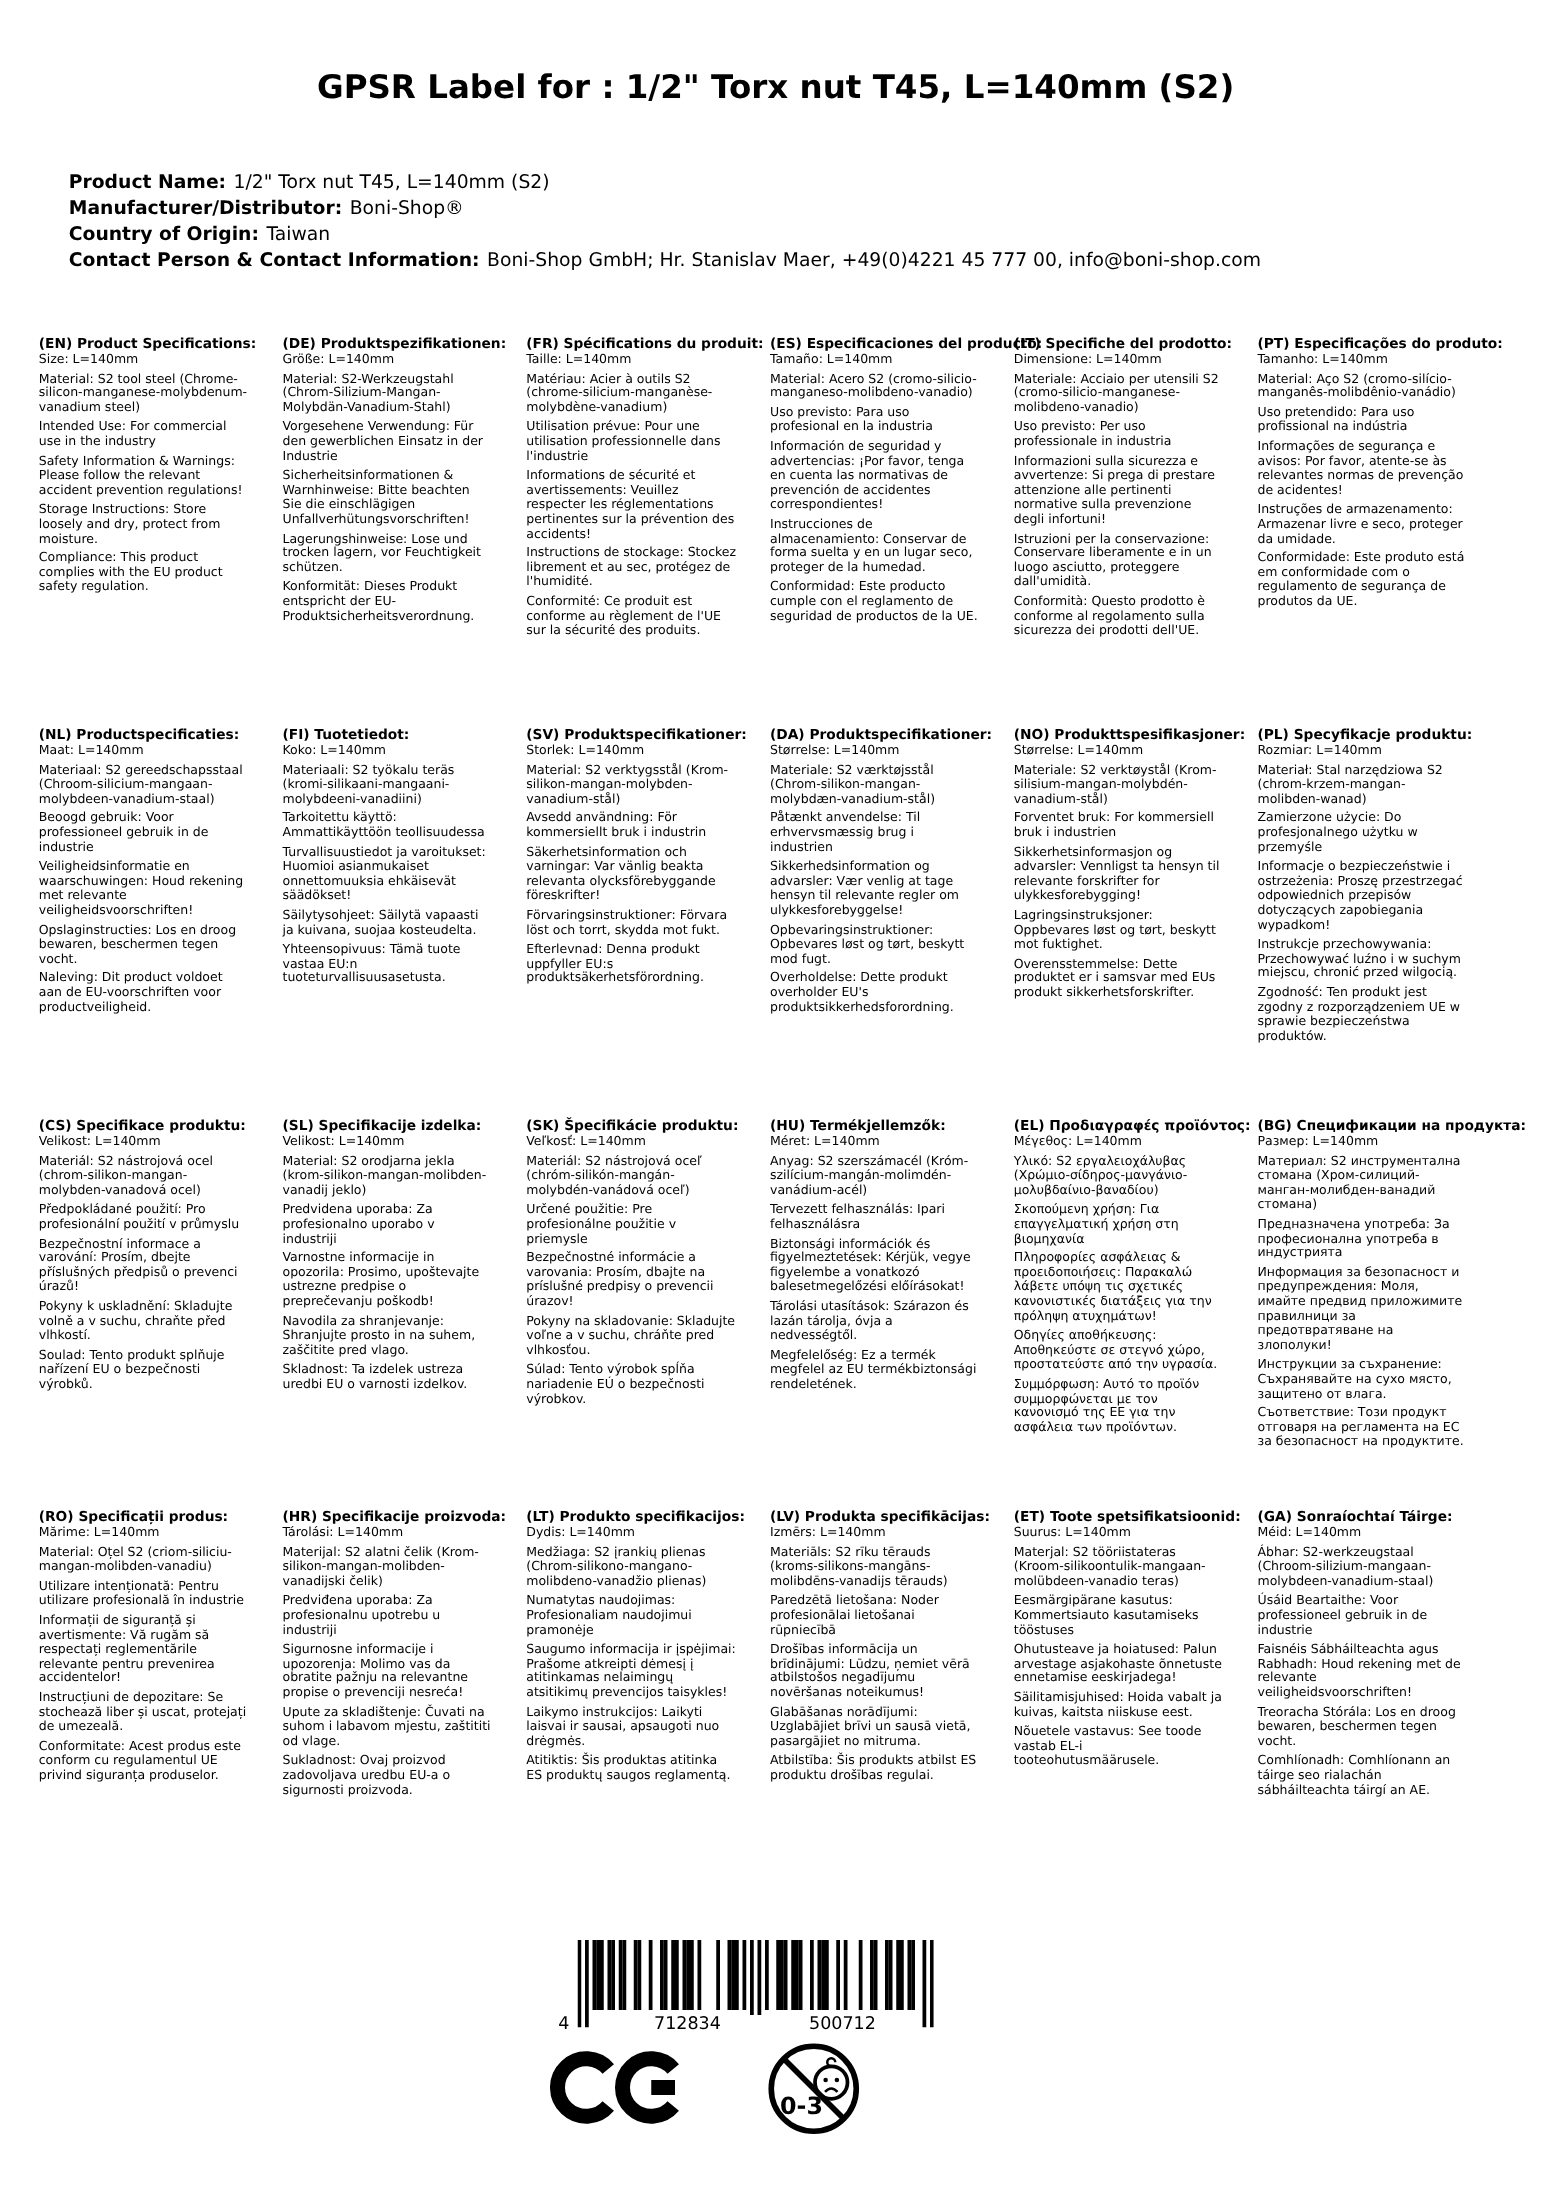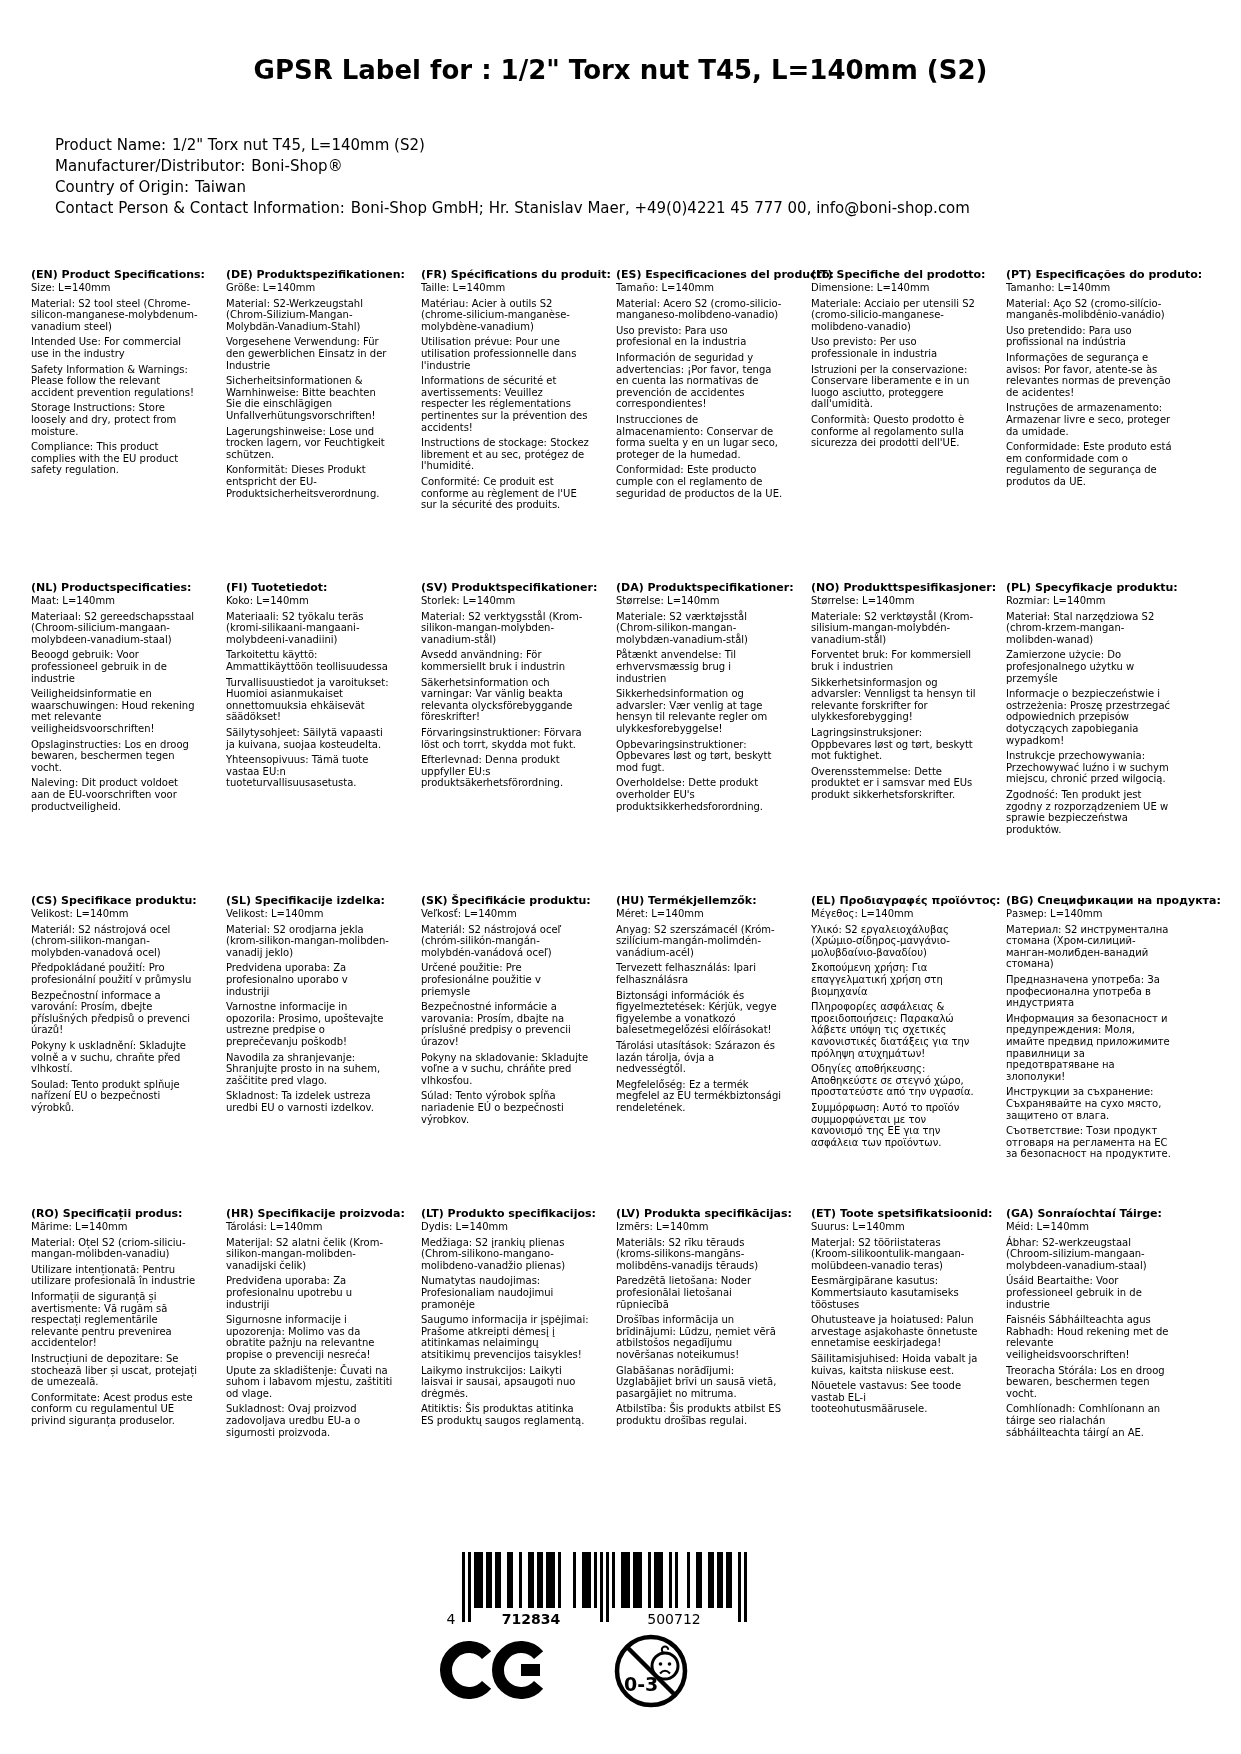--- a/index.html
+++ b/index.html
@@ -7,21 +7,21 @@
     width:1241px;height:1754px;position:relative;color:#000;
     font-family:"DejaVu Sans","Liberation Sans",sans-serif;
     -webkit-font-smoothing:antialiased;overflow:hidden;box-sizing:border-box;
   }
   .page-title{
     margin:0;padding-top:55px;text-align:center;
     font-size:26px;font-weight:bold;letter-spacing:0;
   }
   .product-info{margin:50px 0 0 55px;font-size:15px;line-height:21px;}
   .info-row{white-space:nowrap;}
-  .info-label{font-weight:normal;}
+  .info-label{font-weight:bold;}
   .info-value{font-weight:normal;margin-left:6px;}
   .lang-grid{
     margin:49px 0 0 31px;display:grid;
     grid-template-columns:repeat(6,168px);column-gap:27px;
     grid-auto-rows:313px;align-items:start;
   }
   .lang-block{overflow:visible;}
   .block-heading{
     font-size:11px;font-weight:bold;white-space:nowrap;line-height:13px;
   }
@@ -29,21 +29,21 @@
     font-size:10px;line-height:11.6px;overflow-wrap:break-word;margin-top:4px;
   }
   .para:first-child{margin-top:1px;}
   .bottom-section{margin:32px 0 0 440px;width:340px;}
   .barcode{position:relative;width:285px;margin-left:22px;}
   .bc-digit{
     position:absolute;font-size:14px;line-height:14px;bottom:0;
     text-align:center;background:#fff;font-family:"DejaVu Sans","Liberation Sans",sans-serif;
   }
   .bc-first{left:-18px;width:14px;}
-  .bc-left{left:9px;width:120px;font-weight:bold;}
+  .bc-left{left:28px;width:120px;}
   .bc-right{left:152px;width:120px;}
   .symbols-row{display:flex;align-items:flex-start;margin-top:12px;margin-left:0px;}
   .ce-mark{display:block;}
   .age-warning{display:block;margin-left:56px;margin-top:-6px;}
 </style>
 </head>
 <body>
 
 <h1 class="page-title">GPSR Label for : 1/2" Torx nut T45, L=140mm (S2)</h1>
 
@@ -98,20 +98,21 @@
         <div class="para">Instrucciones de almacenamiento: Conservar de forma suelta y en un lugar seco, proteger de la humedad.</div>
         <div class="para">Conformidad: Este producto cumple con el reglamento de seguridad de productos de la UE.</div>
       </div>
   </div>
     <div class="lang-block">
     <div class="block-heading">(IT) Specifiche del prodotto:</div>
     <div>
         <div class="para">Dimensione: L=140mm</div>
         <div class="para">Materiale: Acciaio per utensili S2 (cromo-silicio-manganese-molibdeno-vanadio)</div>
         <div class="para">Uso previsto: Per uso professionale in industria</div>
+        <div class="para">Informazioni sulla sicurezza e avvertenze: Si prega di prestare attenzione alle pertinenti normative sulla prevenzione degli infortuni!</div>
         <div class="para">Istruzioni per la conservazione: Conservare liberamente e in un luogo asciutto, proteggere dall'umidità.</div>
         <div class="para">Conformità: Questo prodotto è conforme al regolamento sulla sicurezza dei prodotti dell'UE.</div>
       </div>
   </div>
     <div class="lang-block">
     <div class="block-heading">(PT) Especificações do produto:</div>
     <div>
         <div class="para">Tamanho: L=140mm</div>
         <div class="para">Material: Aço S2 (cromo-silício-manganês-molibdênio-vanádio)</div>
         <div class="para">Uso pretendido: Para uso profissional na indústria</div>

